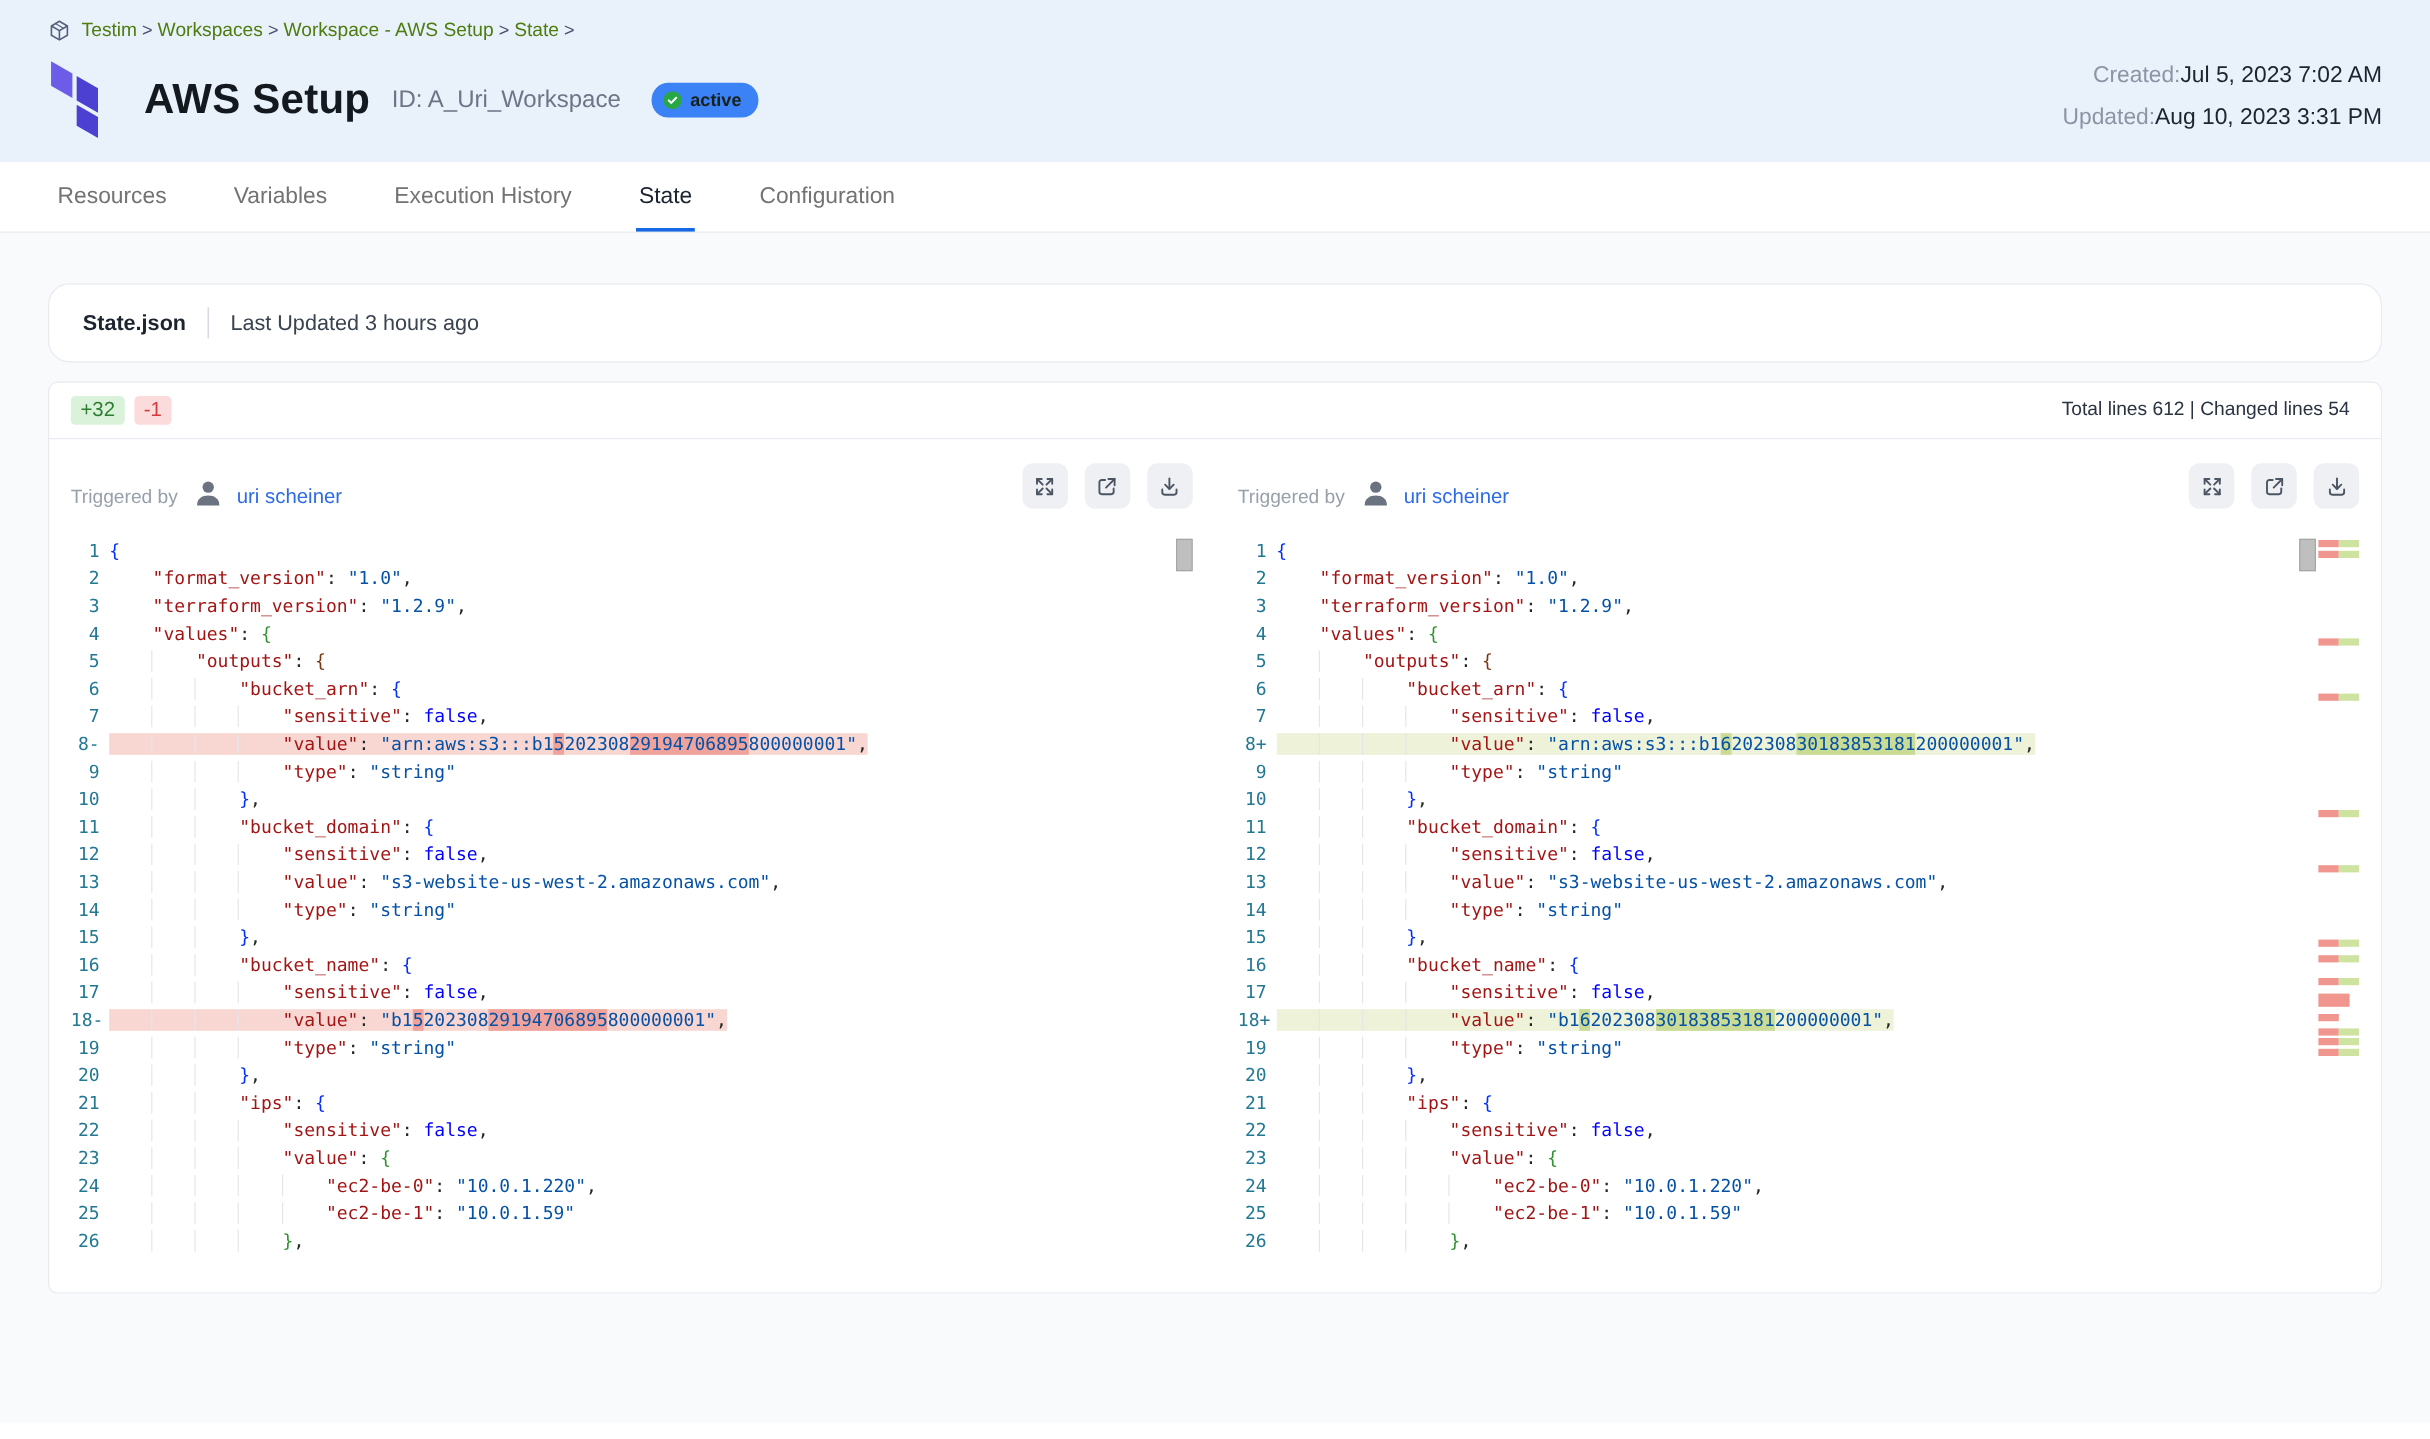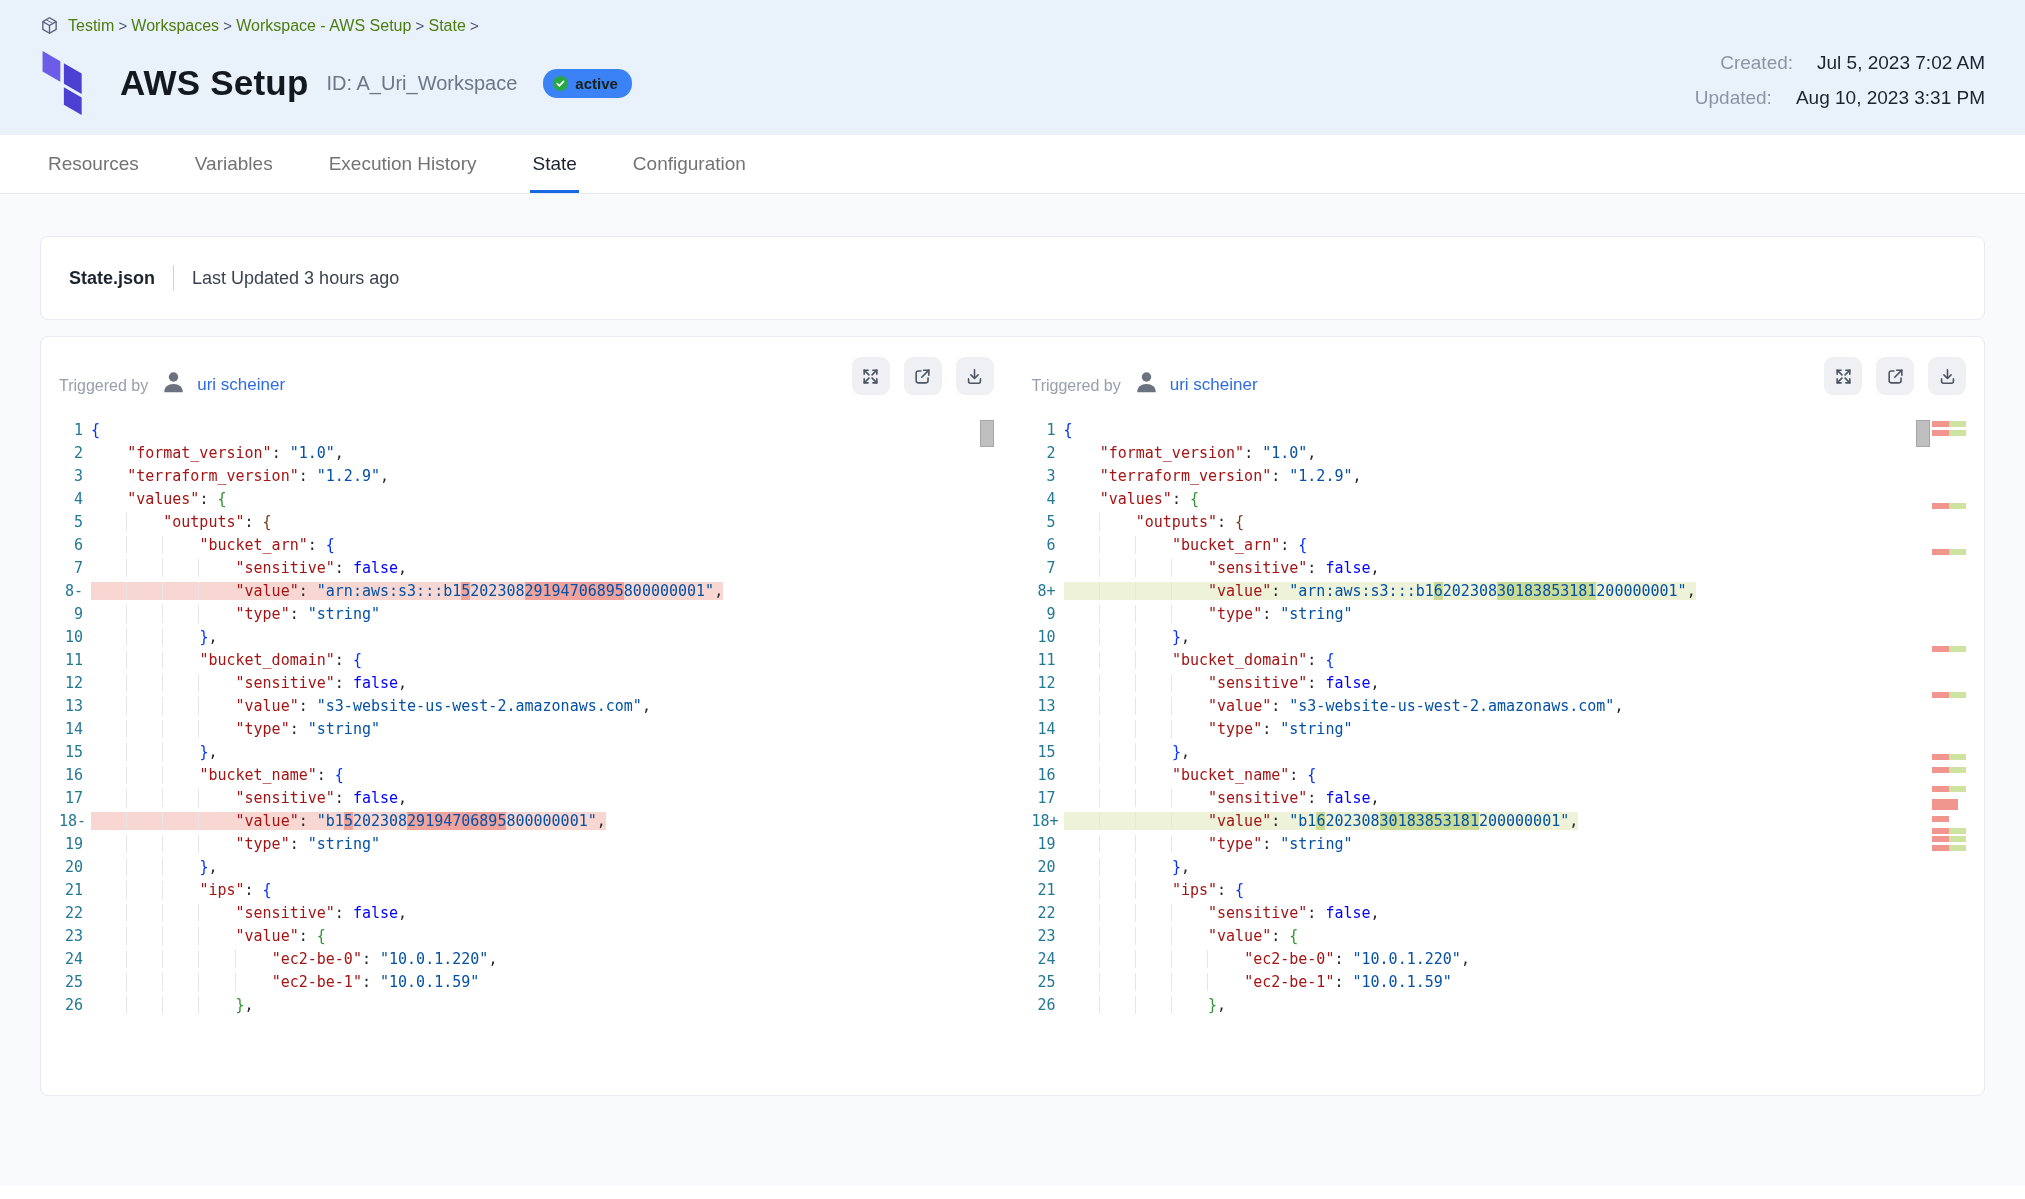--- a/index.html
+++ b/index.html
@@ -13,35 +13,35 @@
   .crumb-link { color:#4d7c0f; text-decoration:none; cursor:pointer; }
   .crumb-sep { color:#44506a; font-size:15px; }
   .title-row { display:flex; align-items:center; margin-top:16px; }
   .tf-logo { width:62px; height:64px; margin-right:18px; }
   .ws-title { font-size:35px; font-weight:600; color:#14181f; letter-spacing:.2px; }
   .ws-id { font-size:20px; color:#6d7686; margin-left:18px; }
   .badge-active { display:inline-flex; align-items:center; gap:7px; margin-left:26px;
     background:#3b82f6; border-radius:14px; padding:6px 14px 6px 10px;
     font-size:15px; font-weight:700; color:#17211a; }
   .dates { position:absolute; right:40px; top:52px; font-size:19px; }
-  .dates .row { display:flex; justify-content:flex-end; gap:24px; margin-bottom:13px; }
+  .dates .row { display:flex; justify-content:flex-end; gap:0; margin-bottom:13px; }
   .dates .lbl { color:#8d95a5; }
   .dates .val { color:#1c2430; }
 
   
   .tabs { display:flex; gap:52px; padding:0 0 0 46px; background:#fff;
     border-bottom:1px solid #e7e9ef; }
   .tab { font-size:19px; color:#737373; padding:18px 2px 15px 2px; cursor:pointer;
     border-bottom:3px solid transparent; }
   .tab.active { color:#1b2330; border-bottom-color:#1668e3; }
 
   
   .content { background:#f8fafc; padding:42px 40px 0 40px; height:992px; }
   .card { background:#fff; border:1px solid #e7eaf0; border-radius:8px; }
-  .file-bar { display:flex; align-items:center; padding:0 28px; height:84px; }
+  .file-bar { display:flex; align-items:center; padding:0 28px; height:66px;border-radius:18px; }
   .file-name { font-size:18px; font-weight:700; color:#1c2430; }
   .vdiv { width:1px; height:26px; background:#ccd3dd; margin:0 18px; }
   .file-updated { font-size:18px; color:#3a4350; }
 
   .compare-card { margin-top:24px; padding:24px 28px 28px 28px; }
   .compare-title { font-size:18px; font-weight:700; color:#1c2430; margin-bottom:18px; }
   .selects { display:flex; gap:38px; }
   .select { flex:1; position:relative; height:46px; border:1px solid #d6dbe4;
     border-radius:8px; background:#fff; display:flex; align-items:center;
     padding:0 44px 0 16px; font-size:17px; color:#262f3d; cursor:pointer; }
@@ -152,20 +152,27 @@
 <div class="content">
 
   <div class="card file-bar">
     <span class="file-name">State.json</span>
     <span class="vdiv"></span>
     <span class="file-updated">Last Updated 3 hours ago</span>
   </div>
 
 
   <div class="card diff-card">
+    <div class="diff-head">
+      <div class="badges">
+        <span class="b-add">+32</span>
+        <span class="b-del">-1</span>
+      </div>
+      <span class="totals">Total lines 612 | Changed lines 54</span>
+    </div>
 
     <div class="panes">
 
       <div>
         <div class="pane-head">
           <span class="trig-lbl">Triggered by</span>
           <span class="avatar">
             <svg width="27" height="27" viewBox="0 0 24 24" fill="#6b7280">
                 <circle cx="12" cy="8" r="4.2"></circle>
                 <path d="M3.8 21c0-4.3 3.6-6.8 8.2-6.8s8.2 2.5 8.2 6.8v.6H3.8z"></path>

